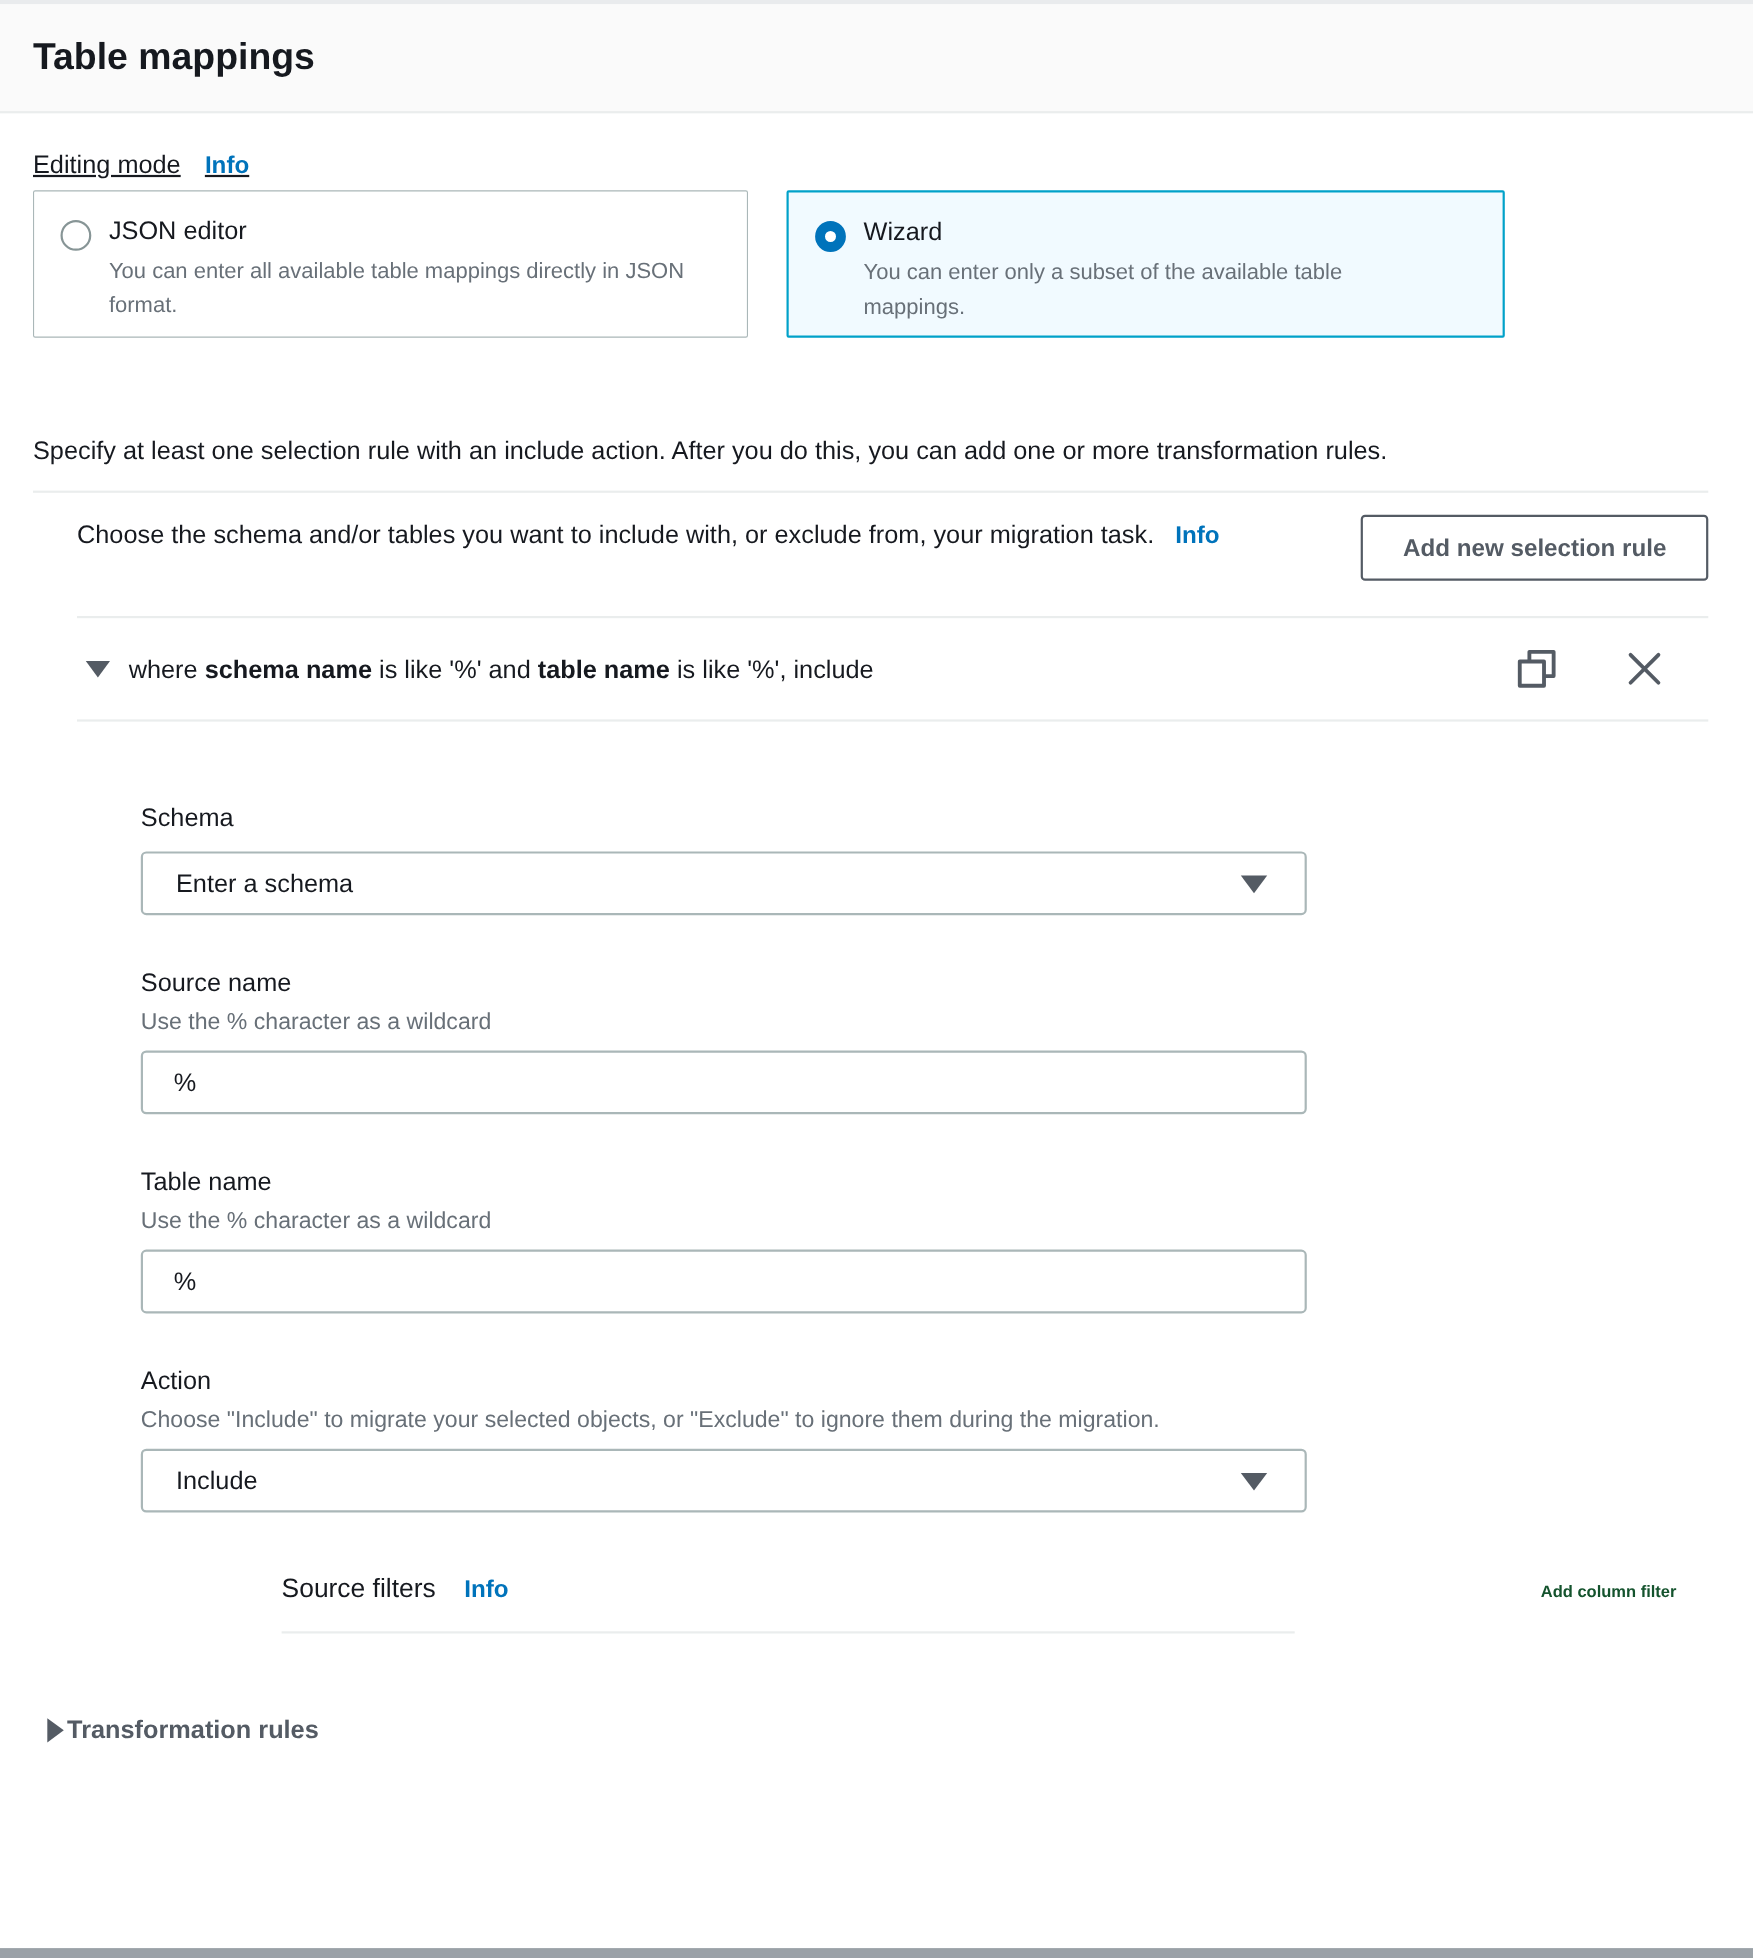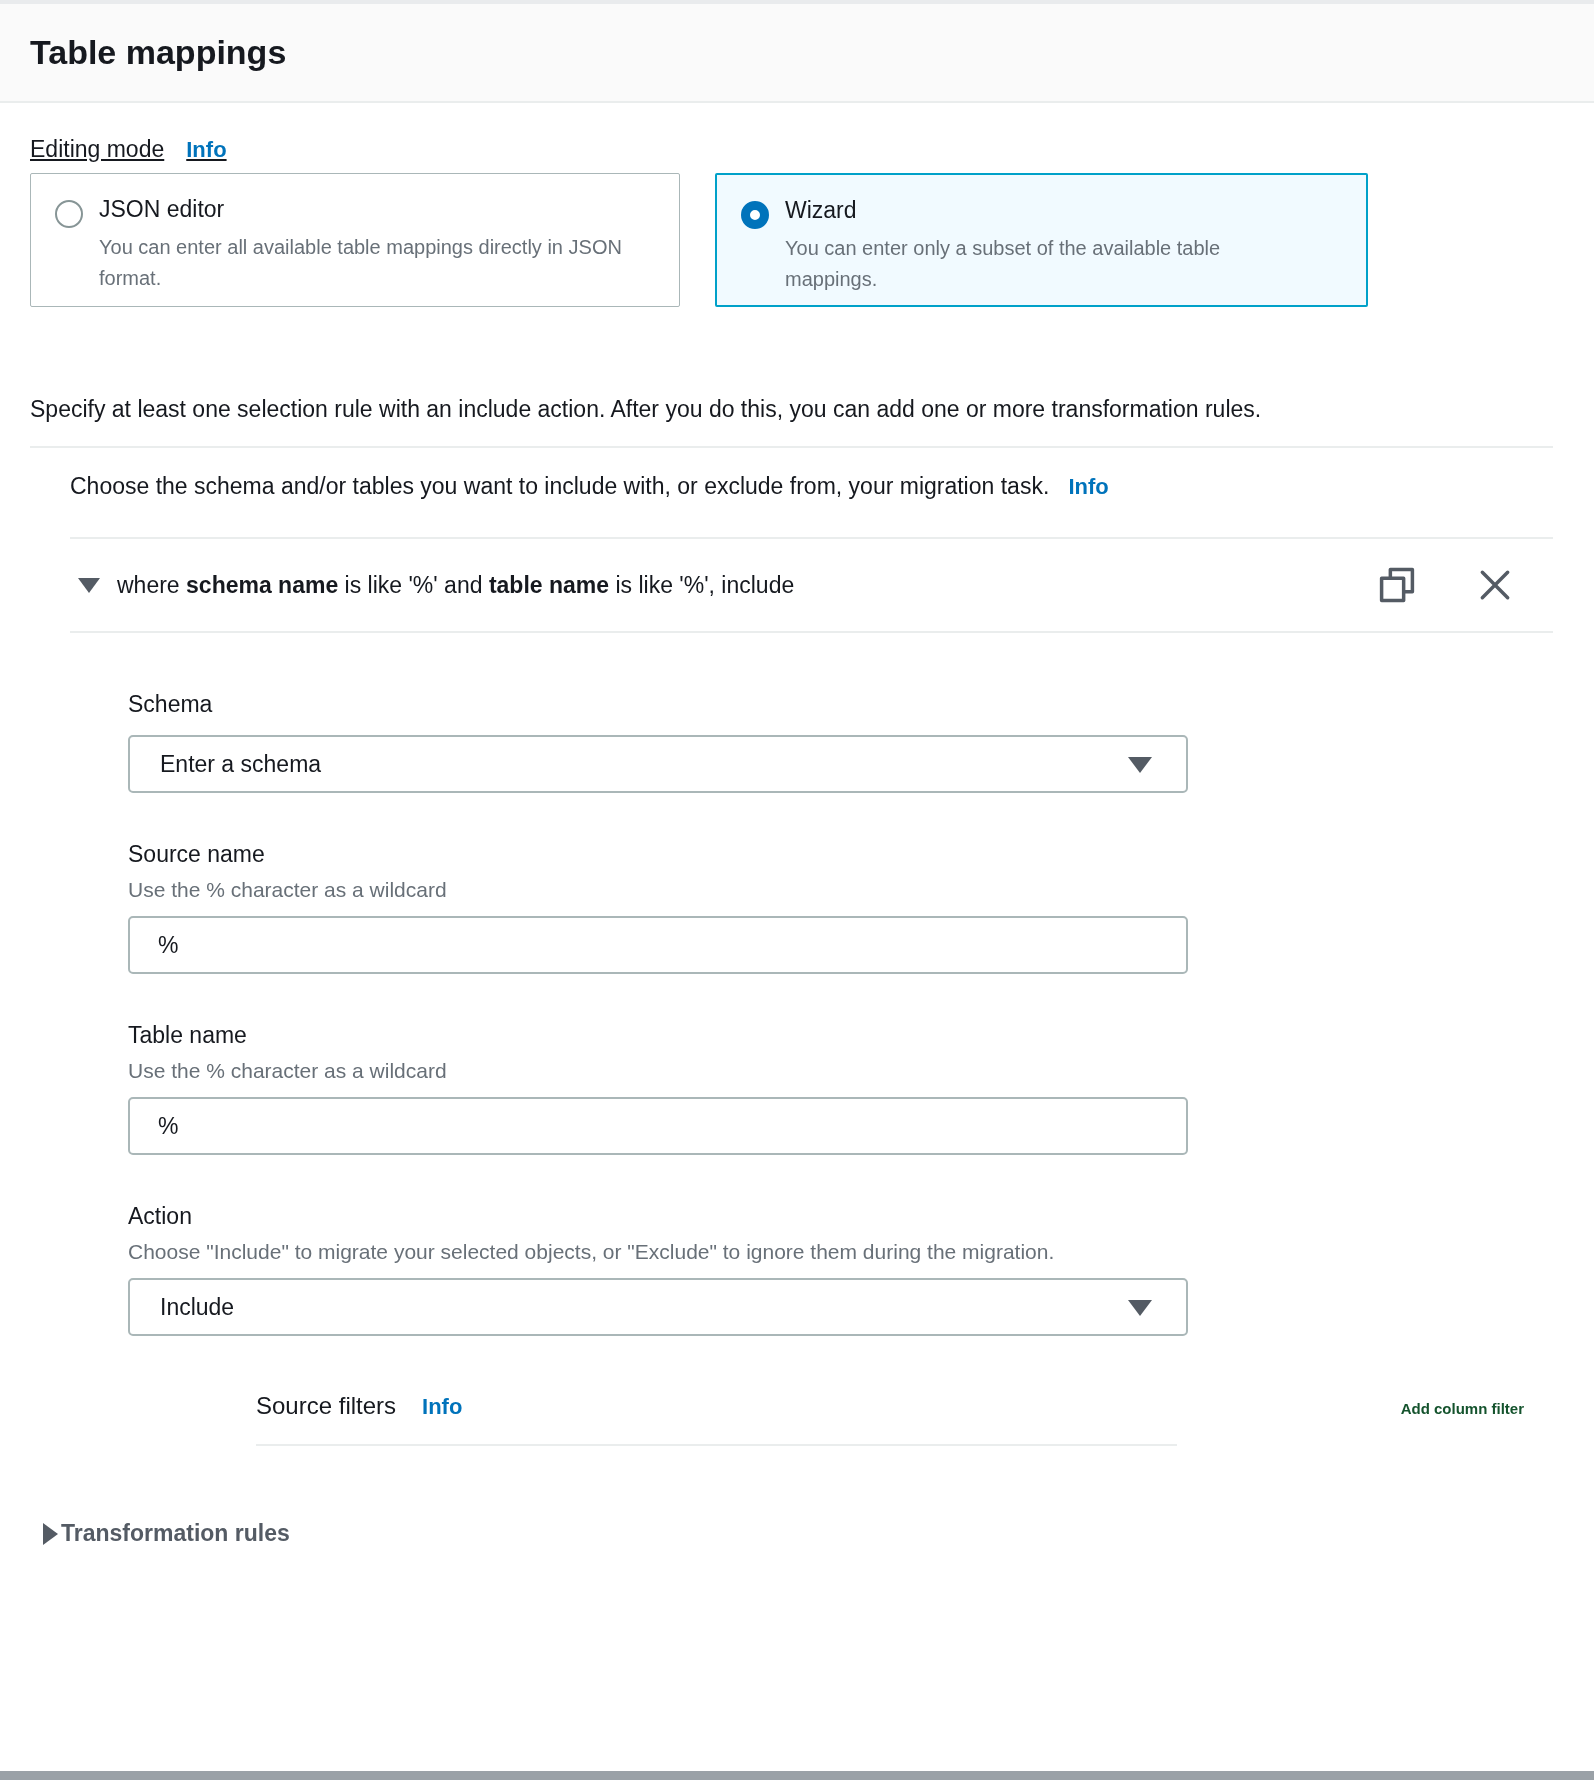--- a/index.html
+++ b/index.html
@@ -58,21 +58,21 @@
   .rule-form { margin-left:58px; }
   .field-label { font-size:23px; color:#16191f; line-height:30px; }
   .field-hint { font-size:21px; color:#687078; line-height:28px; margin-top:7px; }
   .sel-box { position:relative; width:1060px; height:58px; border:2px solid #aab7b8; border-radius:5px;
     background:#fff; display:flex; align-items:center; padding-left:30px; cursor:pointer; }
   .sel-box .sel-val { font-size:23px; color:#16191f; }
   .sel-arrow { position:absolute; right:34px; top:20px; width:0; height:0;
     border-left:12px solid transparent; border-right:12px solid transparent; border-top:16px solid #545b64; }
   .text-input { width:1060px; height:58px; border:2px solid #aab7b8; border-radius:5px; background:#fff;
     padding-left:28px; font-size:23px; color:#16191f; font-family:"Liberation Sans","DejaVu Sans",sans-serif; }
-  .mt-schema { margin-top:56px; }
+  .mt-schema { margin-top:72px; }
   .mt-field { margin-top:46px; }
   .gap-label-box { margin-top:16px; }
   .gap-hint-box { margin-top:12px; }
 
   .source-filters-row { margin-top:56px; padding-left:186px; padding-right:29px;
     display:flex; justify-content:space-between; align-items:baseline; }
   .sf-left { display:flex; align-items:baseline; gap:26px; }
   .sf-title { font-size:24px; color:#16191f; }
   .add-col-btn { border:none; background:none; font-size:15px; font-weight:700; color:#14532d; cursor:pointer;
     font-family:"Liberation Sans","DejaVu Sans",sans-serif; }
@@ -118,20 +118,21 @@
   <p class="intro">Specify at least one selection rule with an include action. After you do this, you can add one or more transformation rules.</p>
 
   <div class="divider div-full"></div>
 
   <div class="rules-block">
 
     <div class="desc-row">
       <div class="desc-text"><span>Choose the schema and/or tables you want to include with, or exclude from, your migration task.</span>&nbsp;&nbsp;
         <a class="info-link">Info</a>
       </div>
+      <button class="add-rule-btn">Add new selection rule</button>
     </div>
 
     <div class="divider div-after-desc"></div>
 
     <div class="rule-head">
       <button class="rule-toggle icon-btn" style="width:auto;">
         <span class="tri-down"></span>
       </button>
       <div class="rule-summary"><span>where </span><span class="b">schema name</span><span> is like '%' and </span><span class="b">table name</span><span> is like '%', include</span></div>
       <div class="rule-actions">

